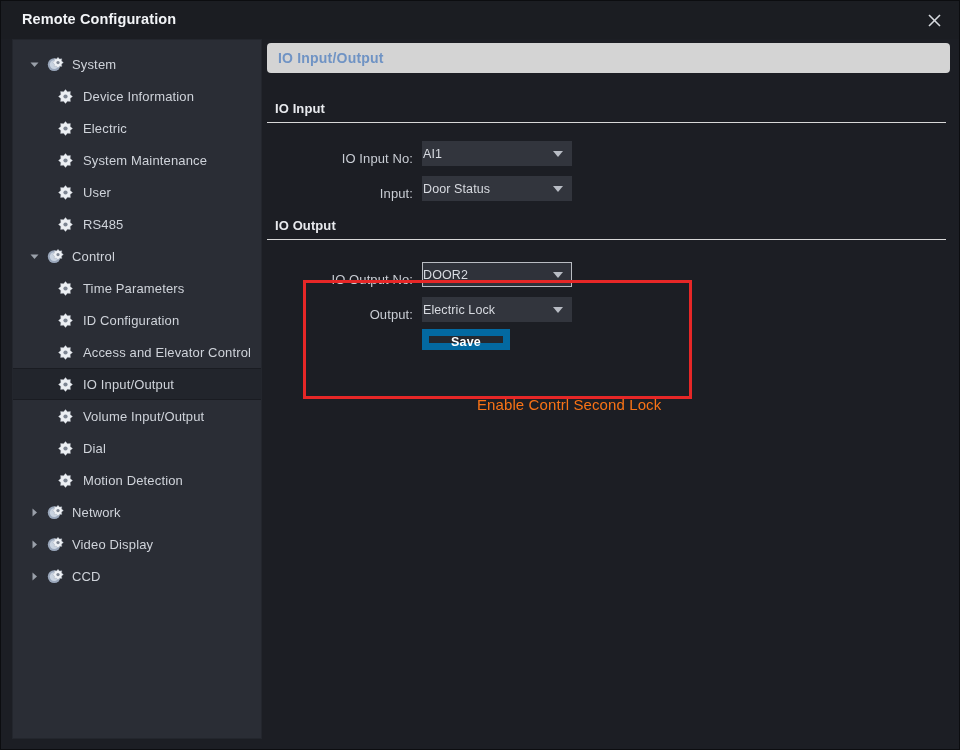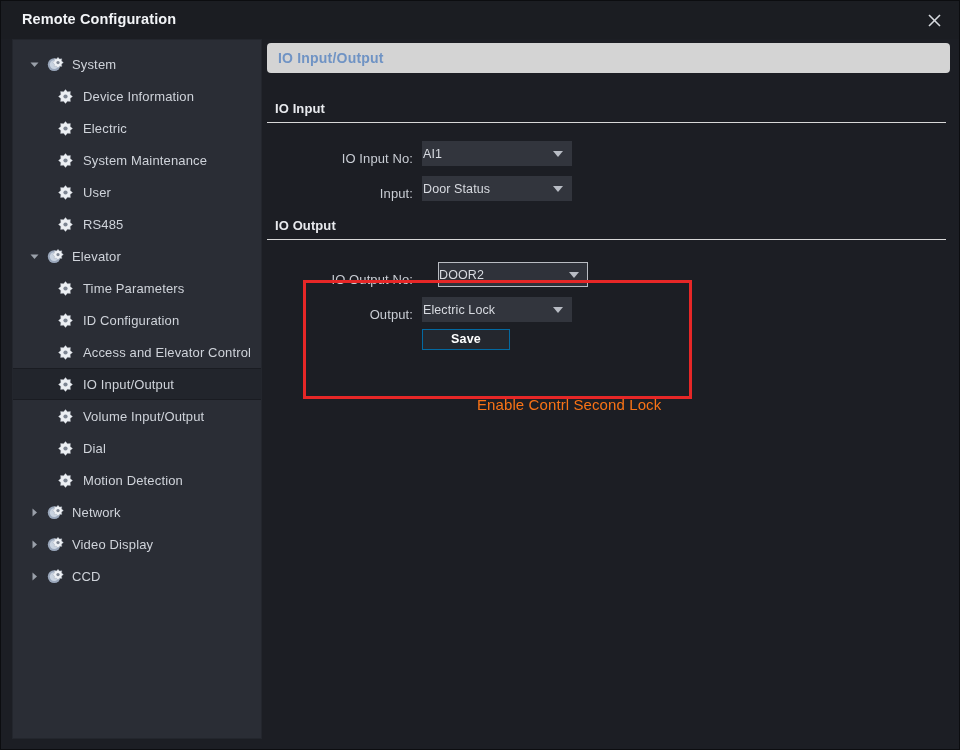--- a/index.html
+++ b/index.html
@@ -193,21 +193,20 @@
     background: #32353d;
     border: 1px solid transparent;
     display: flex;
     align-items: center;
     cursor: pointer;
     user-select: none;
   }
   .select.focused {
     border: 1px solid #b9bcc2;
     background: #2f323a;
-    margin-left: 16px;
   }
   .select-value {
     font-size: 12.5px;
     color: #d8dbe1;
     padding-left: 0;
     letter-spacing: 0.1px;
   }
   .select-arrow {
     position: absolute;
     right: 8px;
@@ -240,21 +239,21 @@
     display: flex;
     align-items: center;
     height: 34px;
   }
   .btn-spacer { width: 155px; flex: 0 0 155px; }
 
   .save-btn {
     width: 88px;
     height: 21px;
     background: #24272e;
-    border: 1px solid #0369a1;
+    border: 7px solid #0369a1;
     color: #ffffff;
     font-family: "Liberation Sans", sans-serif;
     font-size: 12.5px;
     font-weight: bold;
     cursor: pointer;
     line-height: 1;
     letter-spacing: 0.2px;
   }
 
   .annotation {
@@ -352,21 +351,21 @@
             </svg>
           </span>
           <span class="node-icon">
             <svg width="19" height="19" viewBox="0 0 19 19">
               <circle cx="8.2" cy="9.6" r="6.4" fill="#9aa7bb"></circle>
               <circle cx="8.2" cy="9.6" r="4.4" fill="#c9d3e0"></circle>
               <polygon points="12.00,2.20 13.49,4.01 15.82,3.78 15.59,6.11 17.40,7.60 15.59,9.09 15.82,11.42 13.49,11.19 12.00,13.00 10.51,11.19 8.18,11.42 8.41,9.09 6.60,7.60 8.41,6.11 8.18,3.78 10.51,4.01" fill="#eef1f5" stroke="#9aa2ae" stroke-width="0.4"></polygon>
               <circle cx="12" cy="7.6" r="1.62" fill="#7d8592"></circle>
             </svg>
           </span>
-          <span class="tree-label">Elevator</span>
+          <span class="tree-label">Control</span>
         </div>
         <div class="tree-item level-1">
           <span class="node-icon">
             <svg width="17" height="17" viewBox="0 0 17 17">
               <polygon points="8.50,1.50 10.43,3.84 13.45,3.55 13.16,6.57 15.50,8.50 13.16,10.43 13.45,13.45 10.43,13.16 8.50,15.50 6.57,13.16 3.55,13.45 3.84,10.43 1.50,8.50 3.84,6.57 3.55,3.55 6.57,3.84" fill="#eceff3" stroke="#aeb4bd" stroke-width="0.4"></polygon>
               <circle cx="8.5" cy="8.5" r="2.10" fill="#7d8592"></circle>
             </svg>
           </span>
           <span class="tree-label">Time Parameters</span>
         </div>

